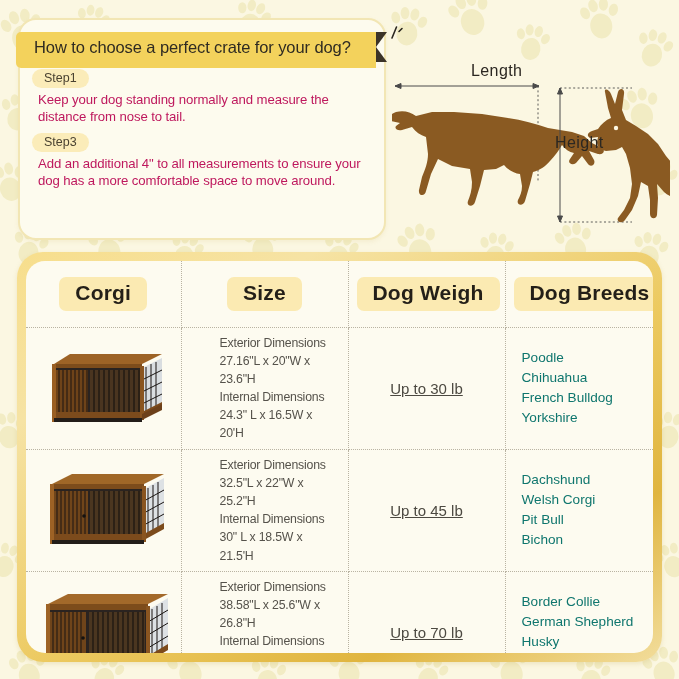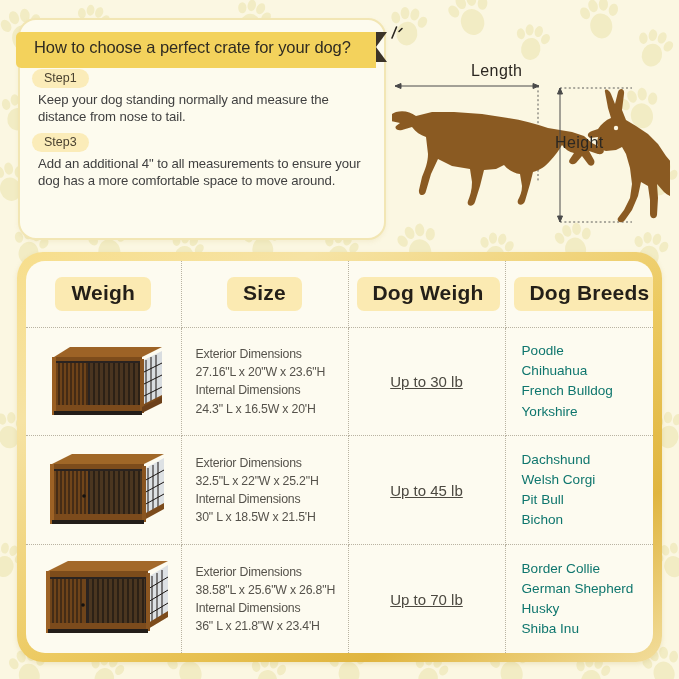--- a/index.html
+++ b/index.html
@@ -63,21 +63,21 @@
     background: #fbecb9;
     border-radius: 11px;
     padding: 2px 12px 3px 12px;
     font-size: 12.5px;
     color: #4a4231;
     margin-bottom: 2px;
   }
   .step-body {
     font-size: 13.2px;
     line-height: 1.32;
-    color: #404040;
+    color: #be185d;
     padding: 1px 4px 6px 6px;
     letter-spacing: -.1px;
   }
 
   
   .diagram { position: absolute; left: 392px; top: 46px; width: 278px; height: 190px; z-index: 2; }
   .dim-label {
     position: absolute;
     font-size: 16px;
     color: #2b2721;
@@ -135,20 +135,21 @@
 
   td { padding: 6px 10px; }
   td.crate-cell { padding: 4px 6px; text-align: center; }
 
   .dimtext {
     font-size: 12.3px;
     line-height: 1.48;
     color: #55524b;
     letter-spacing: -.2px;
     padding-left: 4px;
+    margin-left: 24px;
   }
   .weigh {
     font-size: 15px;
     color: #4c4941;
     text-align: center;
     text-decoration: underline;
   }
   .breeds {
     font-size: 13.6px;
     line-height: 1.48;
@@ -289,21 +290,21 @@
       <colgroup>
         <col class="c-crate">
           <col class="c-size">
           <col class="c-weigh">
           <col class="c-breeds">
       </colgroup>
 
       <thead>
         <tr>
           <th>
-            <span class="hpill">Weigh</span>
+            <span class="hpill">Corgi</span>
           </th>
           <th>
             <span class="hpill">Size</span>
           </th>
           <th>
             <span class="hpill">Dog Weigh</span>
           </th>
           <th>
             <span class="hpill">Dog Breeds</span>
           </th>

